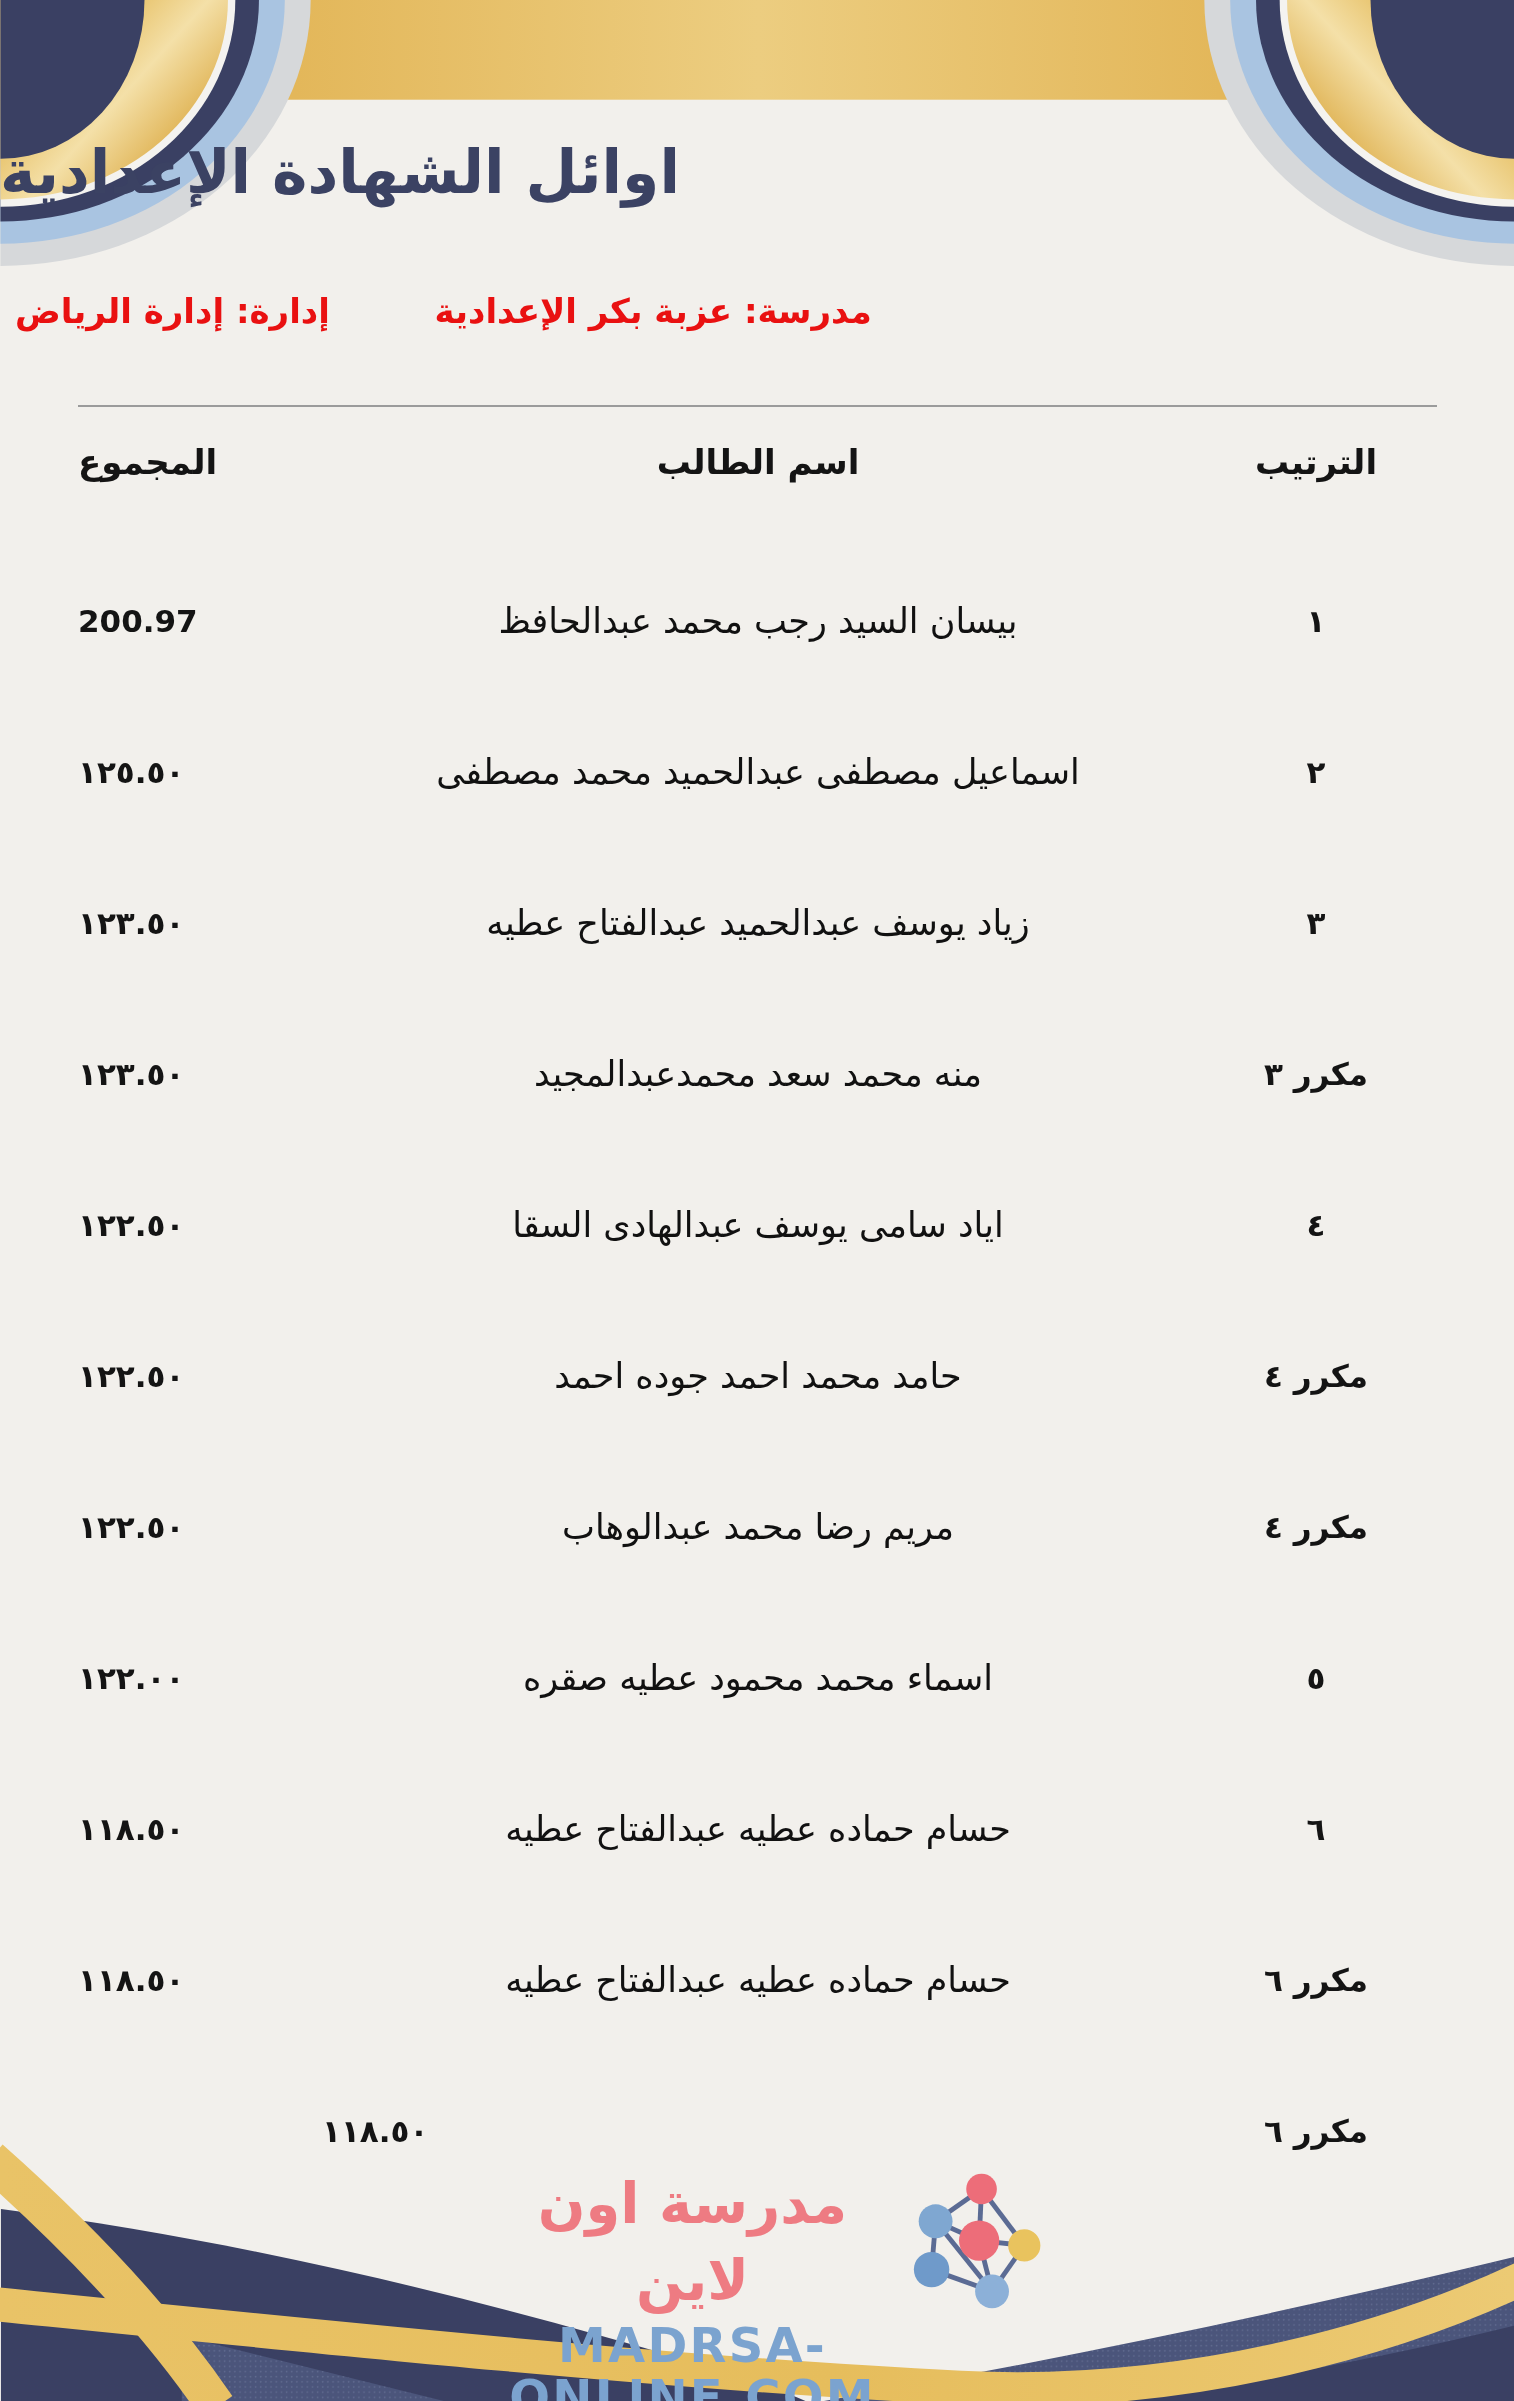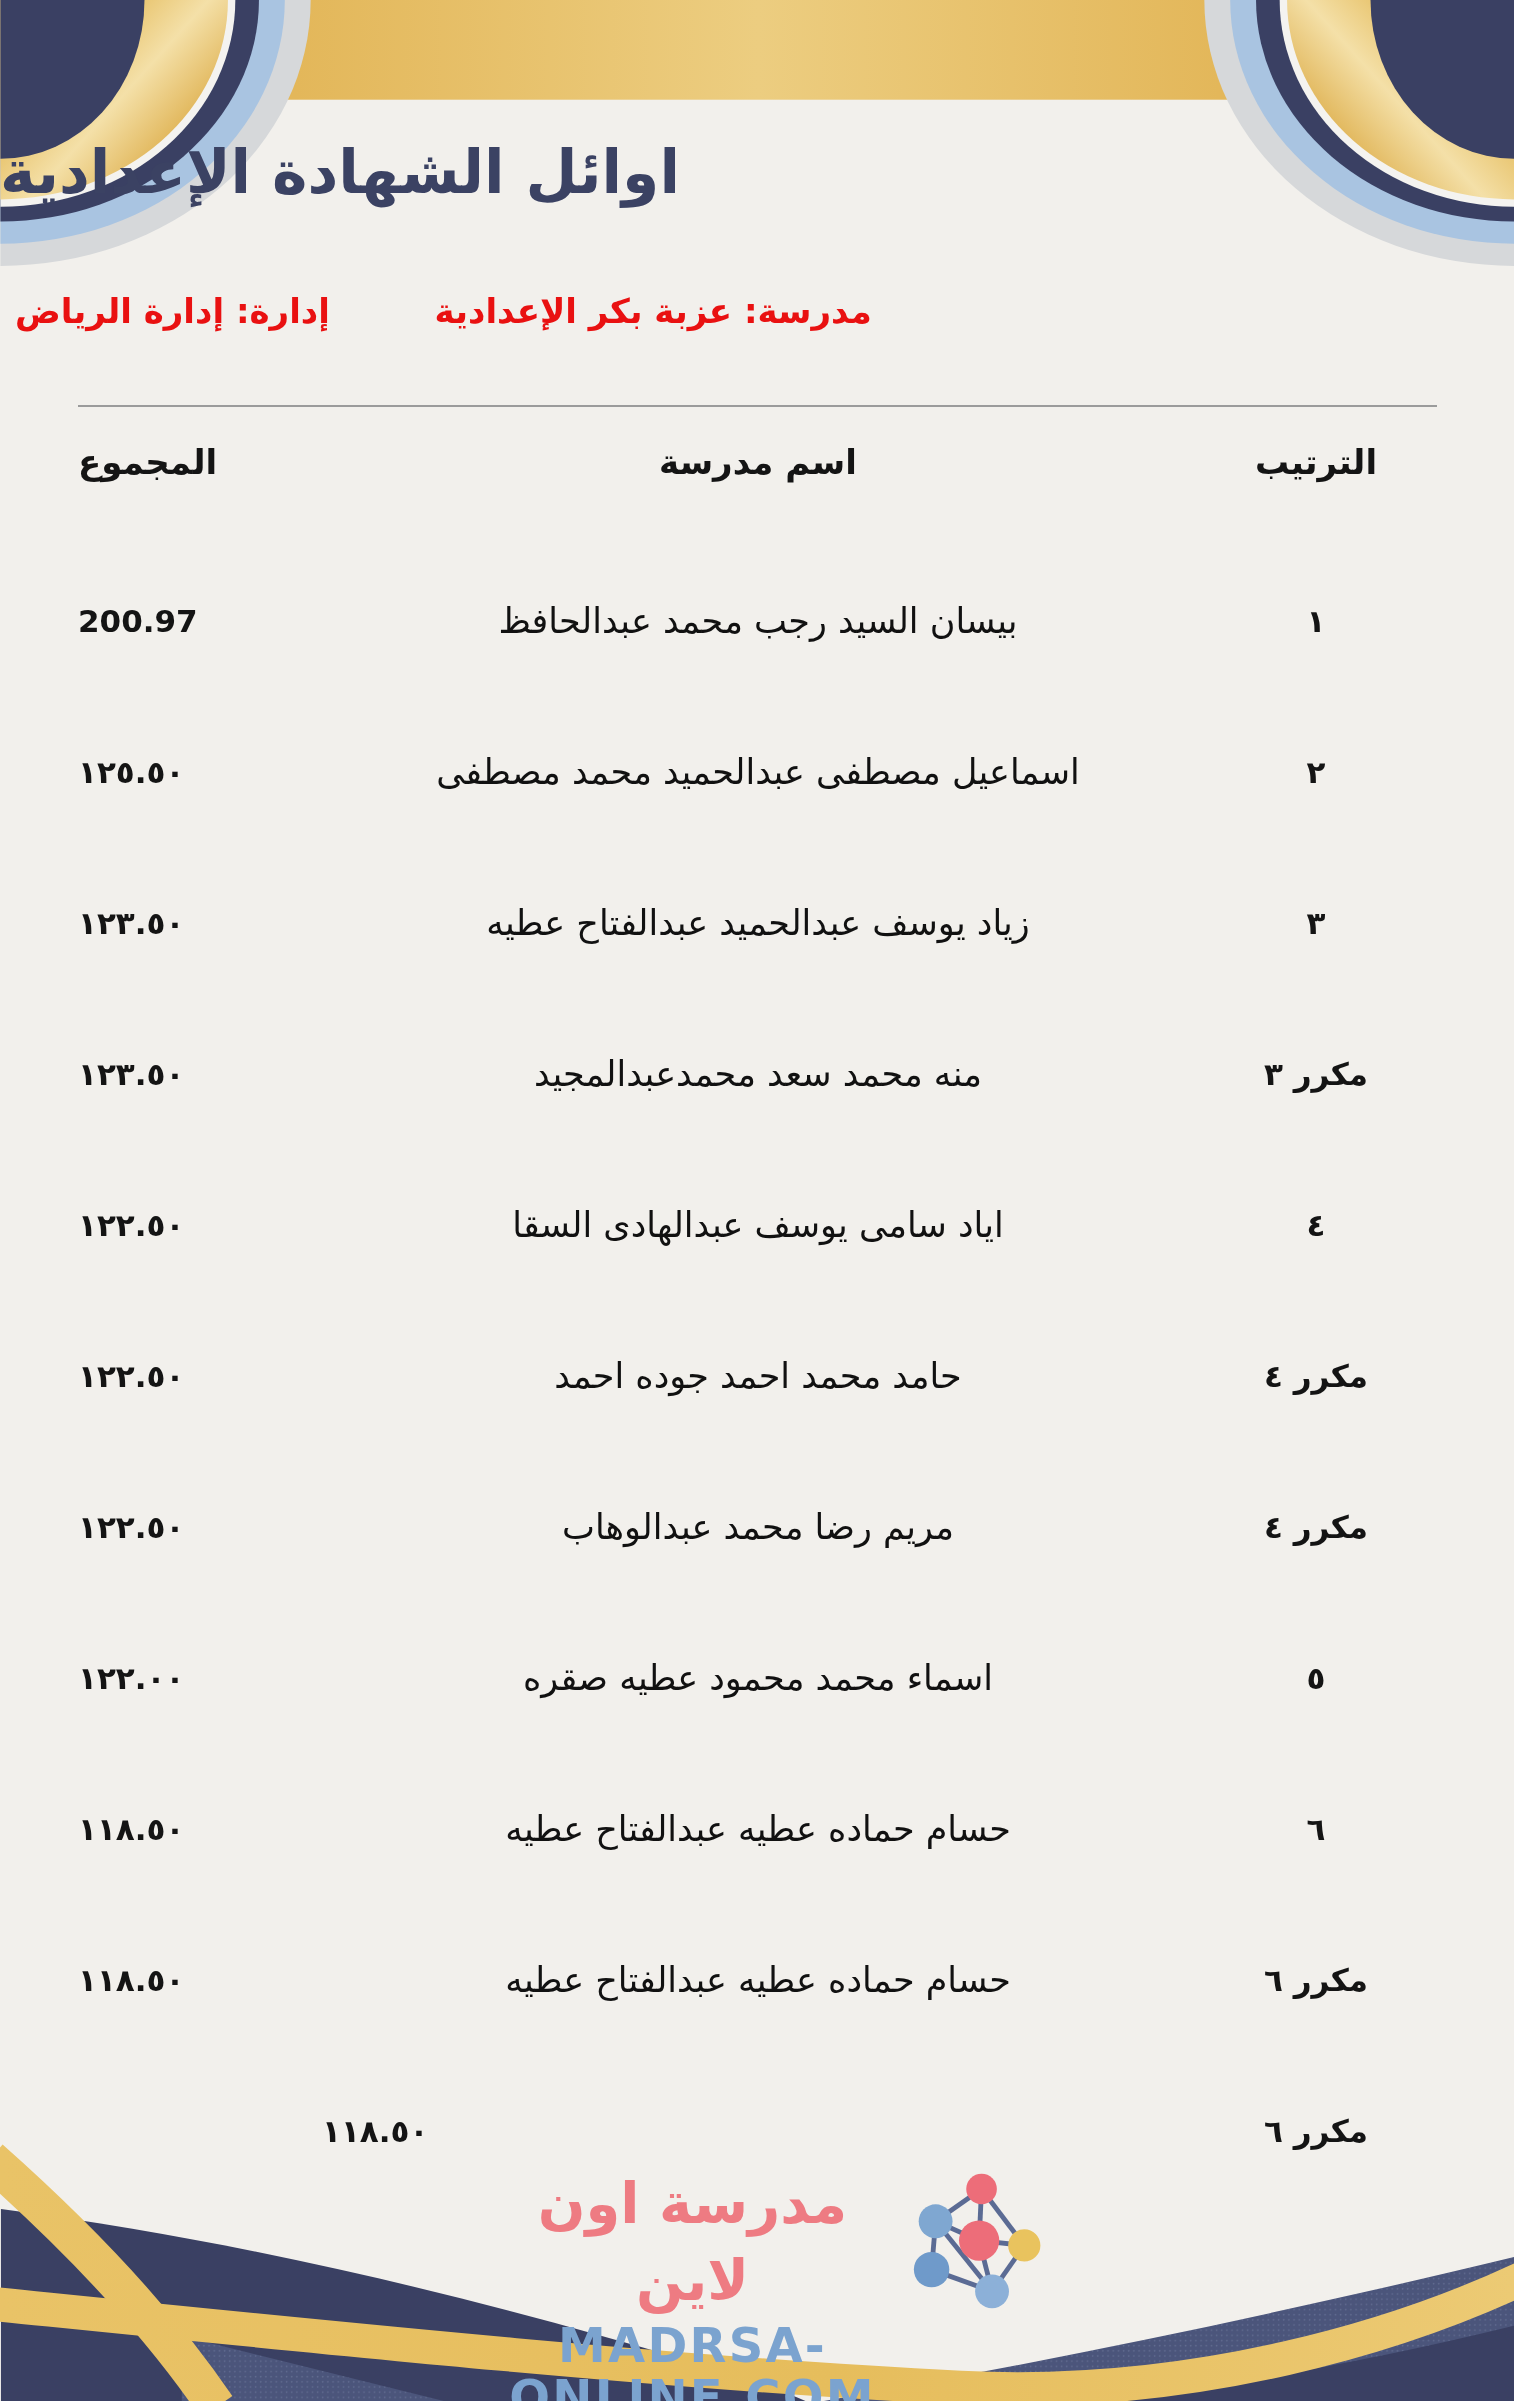--- a/index.html
+++ b/index.html
@@ -151,21 +151,21 @@
     <div class="subtitle">
       <span class="part">مدرسة: عزبة بكر الإعدادية</span>
       <span class="gap"></span>
       <span class="part">إدارة: إدارة الرياض</span>
     </div>
 
     <div class="divider"></div>
 
     <div class="tgrid thead">
       <div class="hcell rank">الترتيب</div>
-      <div class="hcell name">اسم مدرسة</div>
+      <div class="hcell name">اسم الطالب</div>
       <div class="hcell total">المجموع</div>
     </div>
 
     <div class="rows">
       <div class="tgrid trow">
         <div class="cell rank">١</div>
         <div class="cell name">بيسان السيد رجب محمد عبدالحافظ</div>
         <div class="cell total">200.97</div>
       </div>
 

